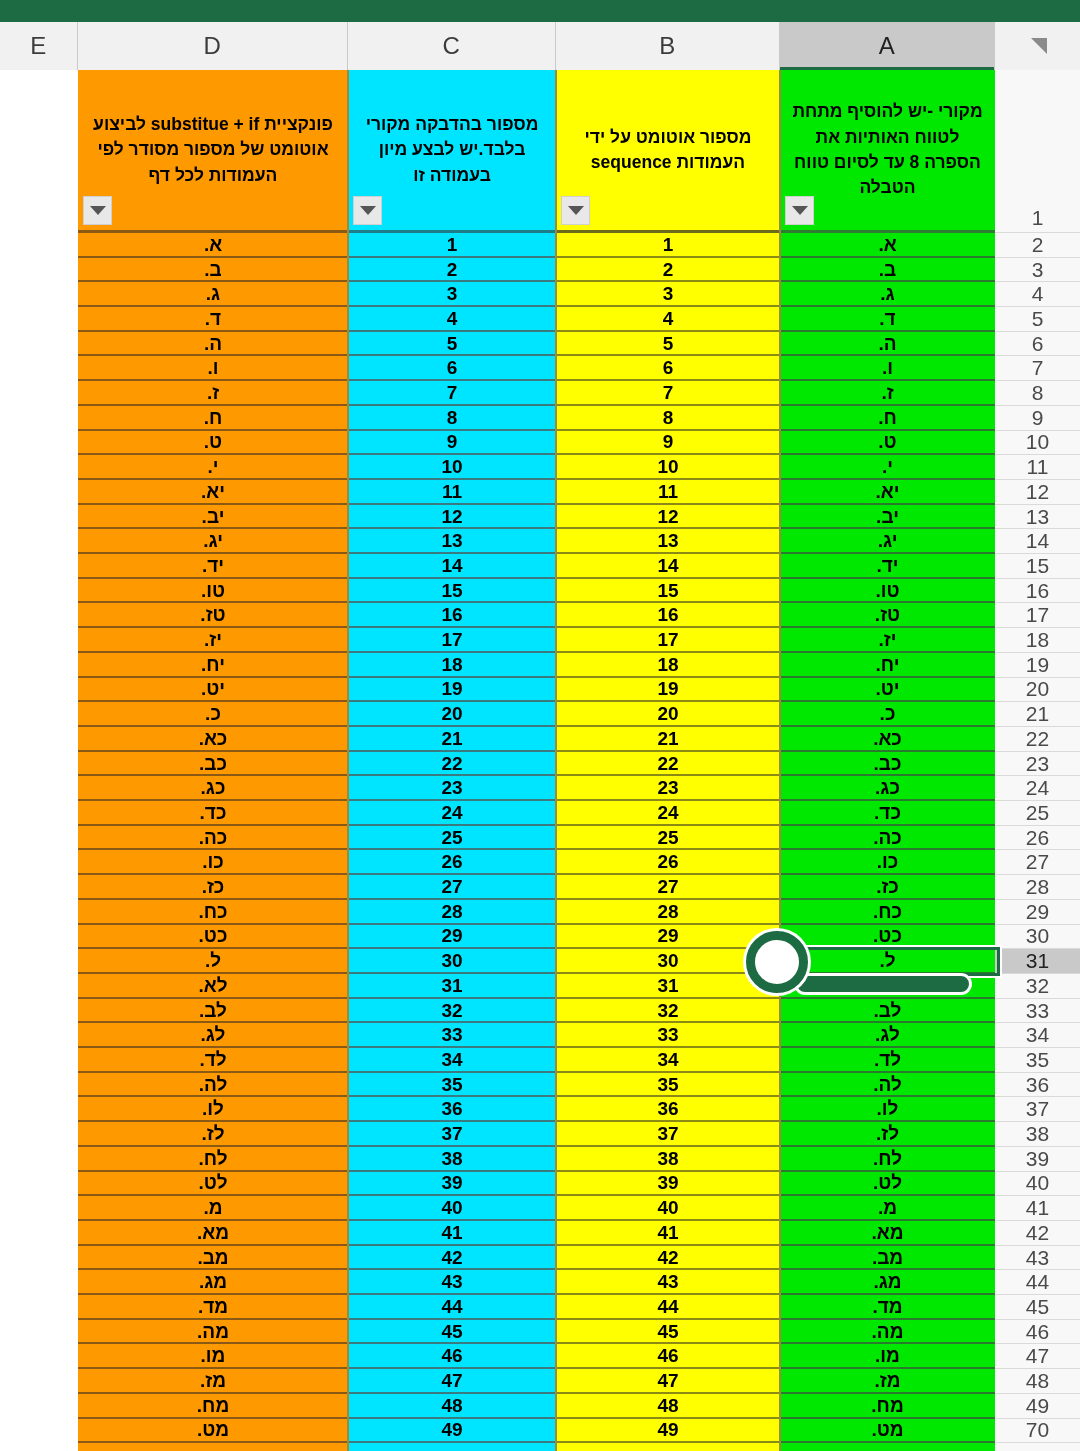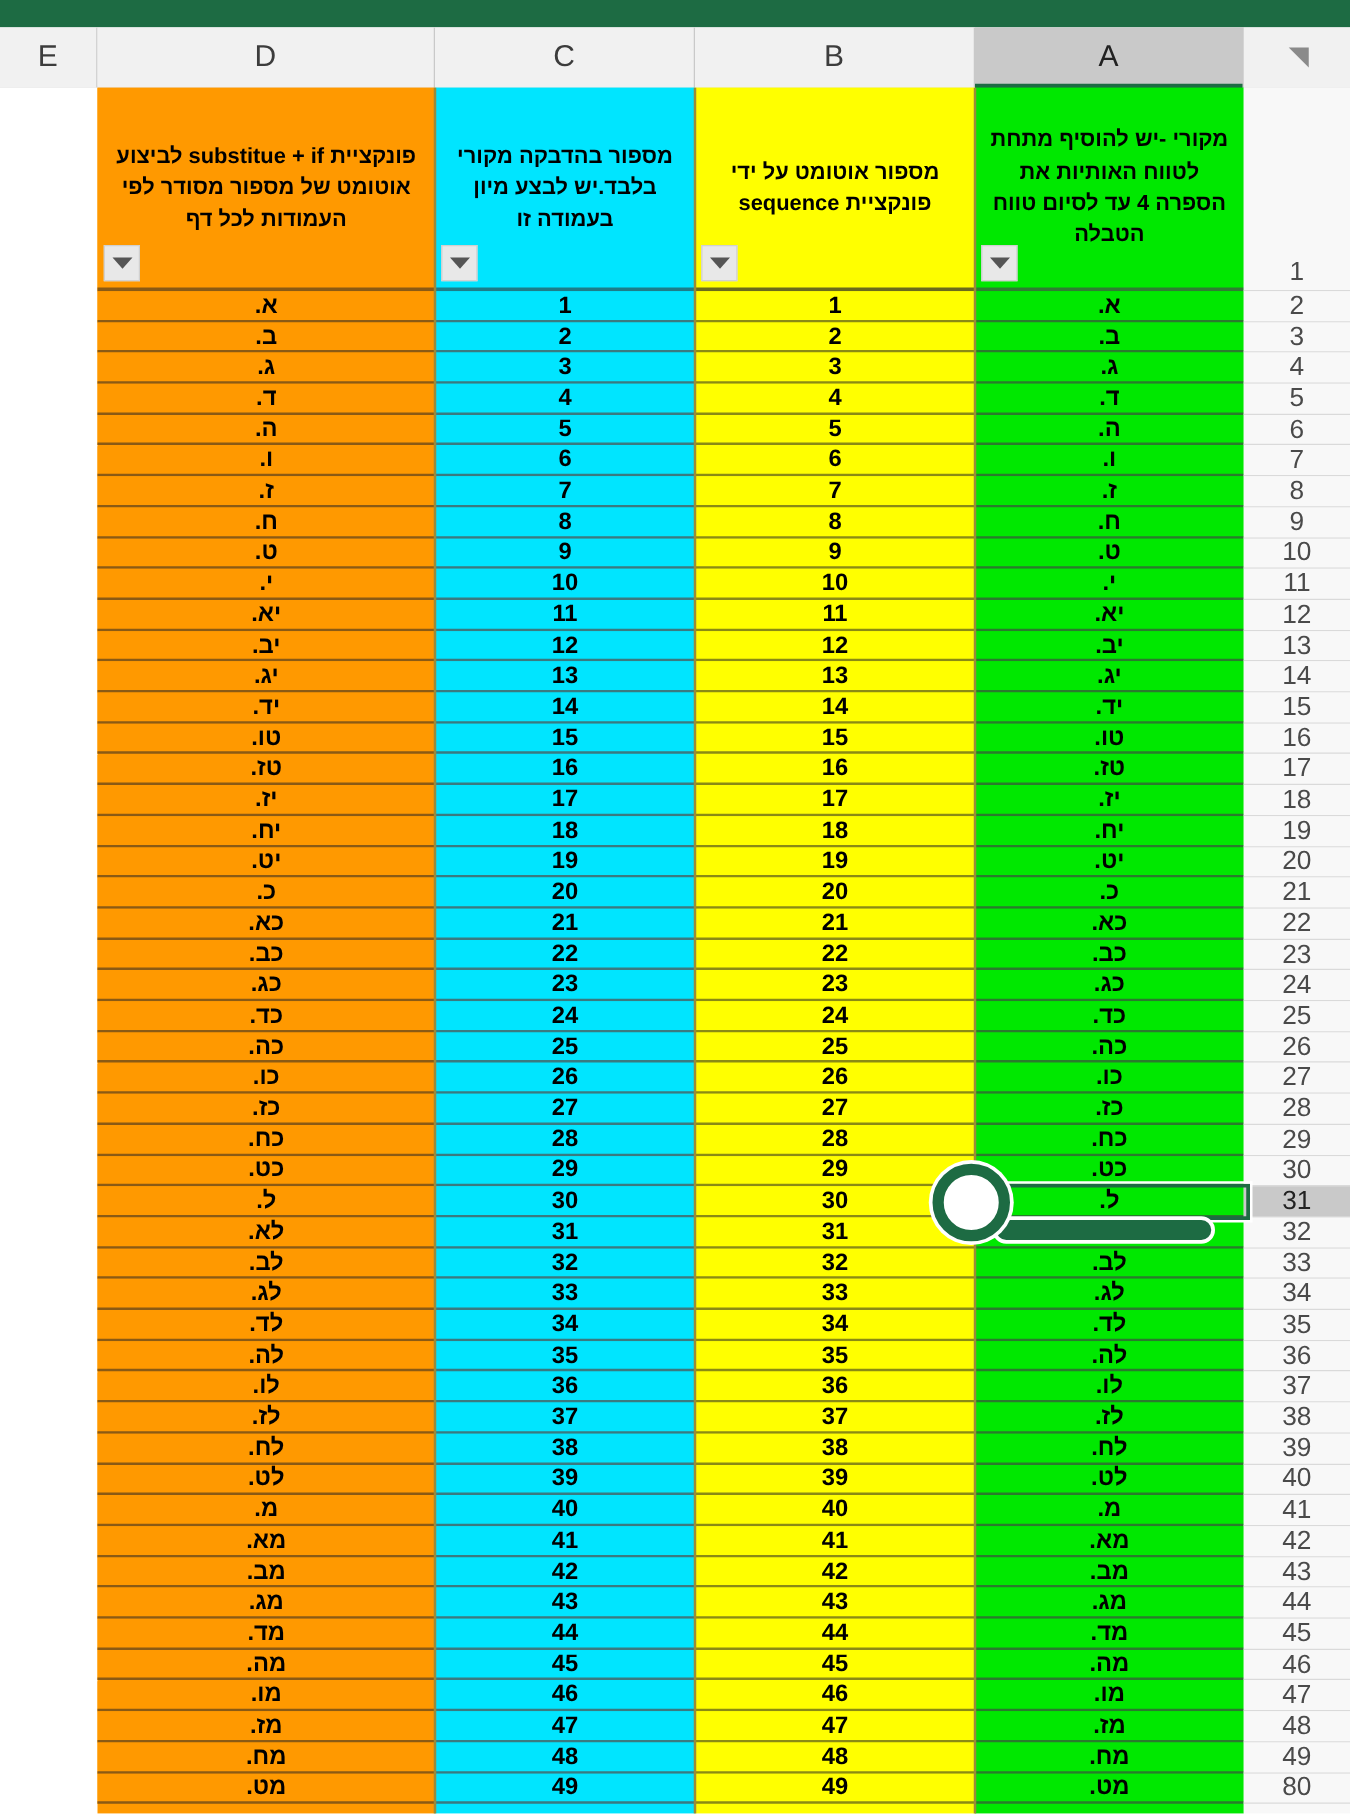--- a/index.html
+++ b/index.html
@@ -163,27 +163,27 @@
           <i></i>
         </div>
       </div>
       <div class="hcell c" style="left: 348px; width: 208px; background: rgb(0, 229, 255);">
         <span>מספור בהדבקה מקורי בלבד.יש לבצע מיון בעמודה זו</span>
         <div class="filterbtn">
           <i></i>
         </div>
       </div>
       <div class="hcell b" style="left: 556px; width: 224px; background: rgb(255, 255, 0);">
-        <span>מספור אוטומט על ידי פונקציית sequence</span>
+        <span>מספור אוטומט על ידי העמודות sequence</span>
         <div class="filterbtn">
           <i></i>
         </div>
       </div>
       <div class="hcell a" style="left: 780px; width: 215px; background: rgb(0, 232, 0);">
-        <span>מקורי -יש להוסיף מתחת לטווח האותיות את הספרה 4 עד לסיום טווח הטבלה</span>
+        <span>מקורי -יש להוסיף מתחת לטווח האותיות את הספרה 8 עד לסיום טווח הטבלה</span>
         <div class="filterbtn">
           <i></i>
         </div>
       </div>
       <div class="dcell d" style="left: 78px; width: 270px; top: 163px; background: rgb(255, 153, 0);">א.</div>
       <div class="dcell c" style="left: 348px; width: 208px; top: 163px; background: rgb(0, 229, 255);">1</div>
       <div class="dcell b" style="left: 556px; width: 224px; top: 163px; background: rgb(255, 255, 0);">1</div>
       <div class="dcell a" style="left: 780px; width: 215px; top: 163px; background: rgb(0, 232, 0);">א.</div>
       <div class="dcell d" style="left: 78px; width: 270px; top: 187.7px; background: rgb(255, 153, 0);">ב.</div>
       <div class="dcell c" style="left: 348px; width: 208px; top: 187.7px; background: rgb(0, 229, 255);">2</div>
@@ -423,21 +423,21 @@
         <div class="rowhdr" style="top: 1101.6px;">40</div>
         <div class="rowhdr" style="top: 1126.3px;">41</div>
         <div class="rowhdr" style="top: 1151px;">42</div>
         <div class="rowhdr" style="top: 1175.7px;">43</div>
         <div class="rowhdr" style="top: 1200.4px;">44</div>
         <div class="rowhdr" style="top: 1225.1px;">45</div>
         <div class="rowhdr" style="top: 1249.8px;">46</div>
         <div class="rowhdr" style="top: 1274.5px;">47</div>
         <div class="rowhdr" style="top: 1299.2px;">48</div>
         <div class="rowhdr" style="top: 1323.9px;">49</div>
-        <div class="rowhdr" style="top: 1348.6px;">80</div>
+        <div class="rowhdr" style="top: 1348.6px;">70</div>
       </div>
   </div>
 
   <div id="selcell" style="left: 780px; top: 947.3px; width: 220px; height: 28.7px;"></div>
   <div id="selstem" style="left: 770px; top: 981.3px; width: 40px;"></div>
   <div id="selbar" style="left: 794px; top: 973.3px; width: 178px;"></div>
   <div id="selhandle" style="left: 746px; top: 931.3px;"></div>
 
 </div>
 

